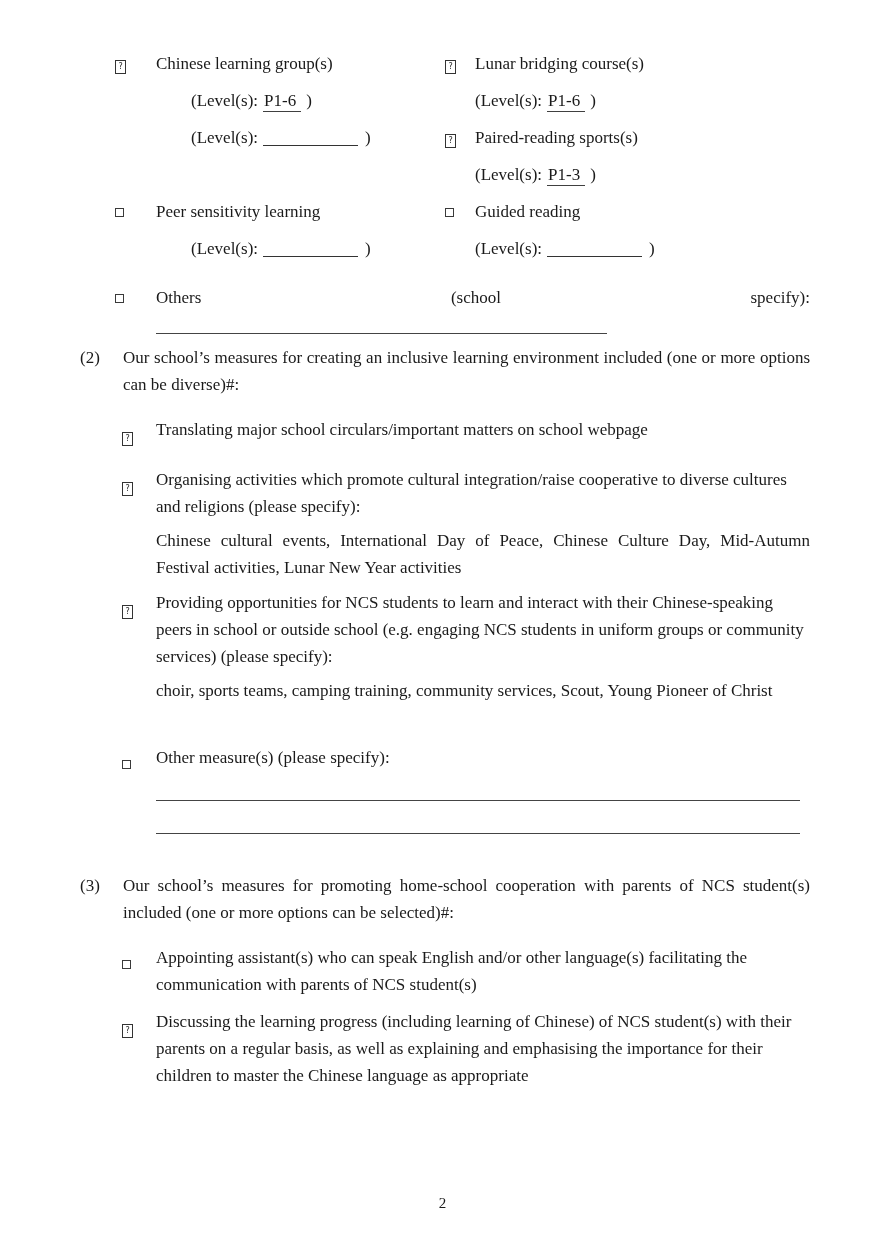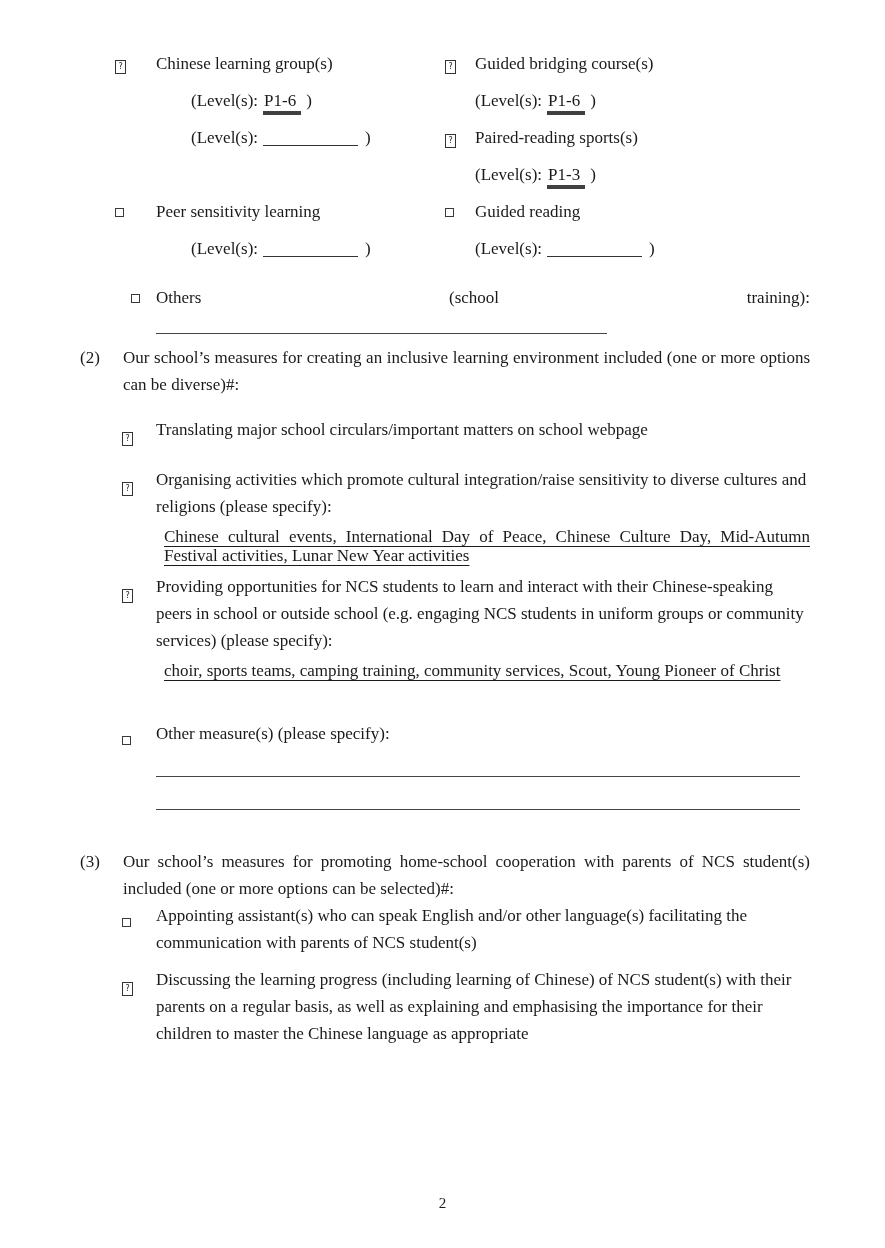--- a/index.html
+++ b/index.html
@@ -29,21 +29,21 @@
     line-height: 37px;
   }
   .cell-left  { padding-left: 35px; }
   .cell-right { padding-left: 0; }
   .opt-row { display: flex; align-items: baseline; }
   .chk-col-l { width: 41px; flex: 0 0 41px; }
   .chk-col-r { width: 30px; flex: 0 0 30px; }
   .level-row-l { padding-left: 76px; white-space: nowrap; }
   .level-row-r { padding-left: 30px; white-space: nowrap; }
   .level-value {
-    border-bottom: 4px solid #404040;
+    border-bottom: 1px solid #404040;
     padding: 0 5px 1px 1px;
     margin: 8px 5px 0 5px;
   }
   .level-blank {
     display: inline-block;
     width: 95px;
     height: 13px;
     border-bottom: 1.2px solid #333;
     margin: 0 7px -3px 5px;
   }
@@ -65,21 +65,20 @@
     border: 1px solid #3a3a3a;
     background: #fff;
   }
 
   
   .others-row {
     grid-column: 1 / -1;
     display: flex;
     align-items: baseline;
     margin-top: 12px;
-    text-align: center;
   }
   .others-row .chk-col-l { padding-left: 35px; width: 76px; flex: 0 0 76px; }
   .others-text { flex: 1; display: flex; justify-content: space-between; }
   .others-blank {
     margin-left: 76px;
     width: 451px;
     height: 0;
     border-bottom: 1.2px solid #444;
     margin-top: 17px;
   }
@@ -91,42 +90,40 @@
   .sec-title { flex: 1; text-align: justify; }
 
   .item { display: flex; line-height: 27px; }
   .item-chk { width: 34px; flex: 0 0 34px; padding-top: 6px; }
   .item-body { flex: 1; }
   .item-text { text-align: justify; }
   .item-pad { padding-left: 42px; }
 
   .answer {
     text-align: justify;
-    text-decoration: underline;
     text-underline-offset: 4px;
     text-decoration-thickness: 1px;
     margin-top: 7px;
-    line-height: 19px;
-    margin-left: 8px;
+    line-height: 27px;
   }
   .blank-row {
     margin-left: 76px;
     width: 644px;
     height: 0;
     border-bottom: 1.2px solid #444;
   }
   .blank-row.first  { margin-top: 23px; }
   .blank-row.second { margin-top: 32px; }
 
   .mt-item1 { margin-top: 18px; }
   .mt-item2 { margin-top: 17px; }
   .mt-item3 { margin-top: 8px; }
   .mt-item4 { margin-top: 40px; }
   .mt-sec3  { margin-top: 38px; }
-  .mt-s3i1  { }
+  .mt-s3i1  { margin-top: 18px; }
   .mt-s3i2  { margin-top: 10px; }
 
   .page-number {
     position: absolute;
     bottom: 36px;
     left: 0;
     width: 100%;
     text-align: center;
     font-size: 15px;
     color: #1a1a1a;
@@ -144,21 +141,21 @@
         <div class="opt-row">
           <span class="chk-col-l"><span class="box-notdef">?</span></span>
           <span>Chinese learning group(s)</span>
         </div>
         <div class="level-row-l"><span>(Level(s):</span><span class="level-value">P1-6</span><span>)</span></div>
       </div>
 
       <div class="cell-right">
         <div class="opt-row">
           <span class="chk-col-r"><span class="box-notdef">?</span></span>
-          <span>Guided bridging course(s)</span>
+          <span>Lunar bridging course(s)</span>
         </div>
         <div class="level-row-r"><span>(Level(s):</span><span class="level-value">P1-6</span><span>)</span></div>
       </div>
 
       <div class="cell-left">
         <div class="level-row-l"><span>(Level(s):</span><span class="level-blank"></span><span>)</span></div>
       </div>
 
       <div class="cell-right">
         <div class="opt-row">
@@ -182,41 +179,41 @@
           <span>Guided reading</span>
         </div>
         <div class="level-row-r"><span>(Level(s):</span><span class="level-blank"></span><span>)</span></div>
       </div>
 
       <div class="others-row">
         <span class="chk-col-l"><span class="box-empty"></span></span>
         <span class="others-text">
           <span>Others</span>
           <span>(school</span>
-          <span>training):</span>
+          <span>specify):</span>
         </span>
       </div>
     </div>
     <div class="others-blank"></div>
 
     <div class="section">
       <div class="sec-head">
         <span class="sec-num">(2)</span>
         <span class="sec-title">Our school’s measures for creating an inclusive learning environment included (one or more options can be diverse)#:</span>
       </div>
 
       <div class="item item-pad mt-item1">
         <span class="item-chk"><span class="box-notdef">?</span></span>
         <span class="item-body"><span class="item-text">Translating major school circulars/important matters on school webpage</span></span>
       </div>
 
       <div class="item item-pad mt-item2">
         <span class="item-chk"><span class="box-notdef">?</span></span>
         <span class="item-body">
-          <span class="item-text">Organising activities which promote cultural integration/raise sensitivity to diverse cultures and religions (please specify):</span>
+          <span class="item-text">Organising activities which promote cultural integration/raise cooperative to diverse cultures and religions (please specify):</span>
           <div class="answer">Chinese cultural events, International Day of Peace, Chinese Culture Day, Mid-Autumn Festival activities, Lunar New Year activities</div>
         </span>
       </div>
 
       <div class="item item-pad mt-item3">
         <span class="item-chk"><span class="box-notdef">?</span></span>
         <span class="item-body">
           <span class="item-text">Providing opportunities for NCS students to learn and interact with their Chinese-speaking peers in school or outside school (e.g. engaging NCS students in uniform groups or community services) (please specify):</span>
           <div class="answer">choir, sports teams, camping training, community services, Scout, Young Pioneer of Christ</div>
         </span>

